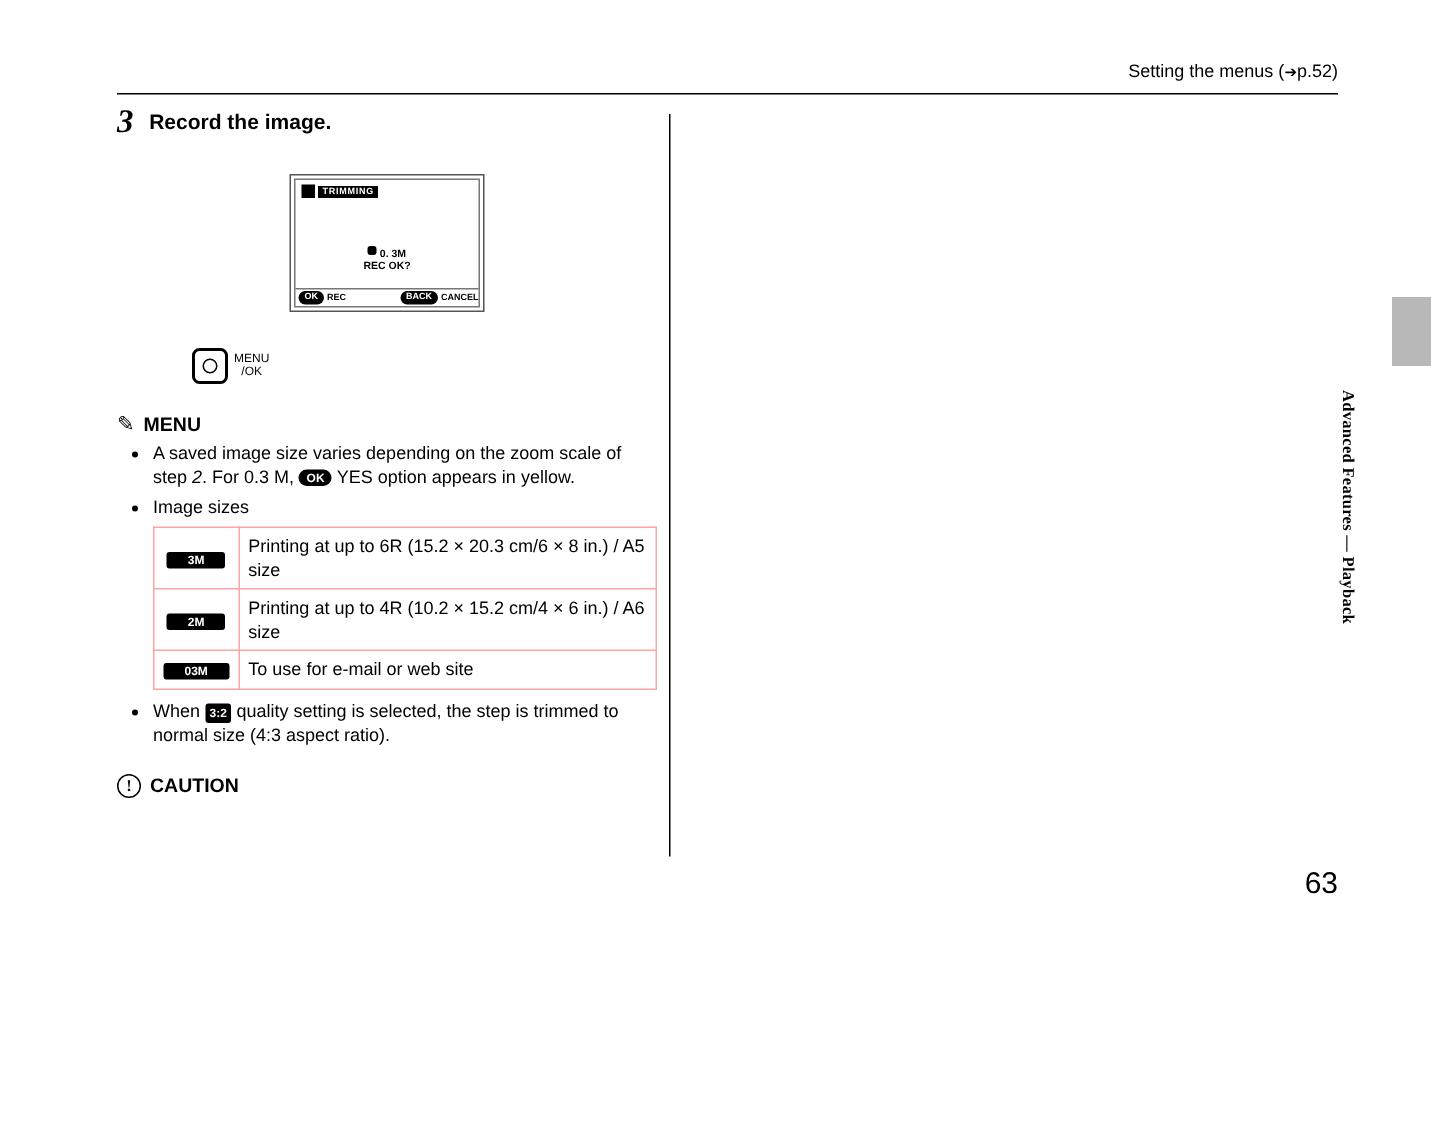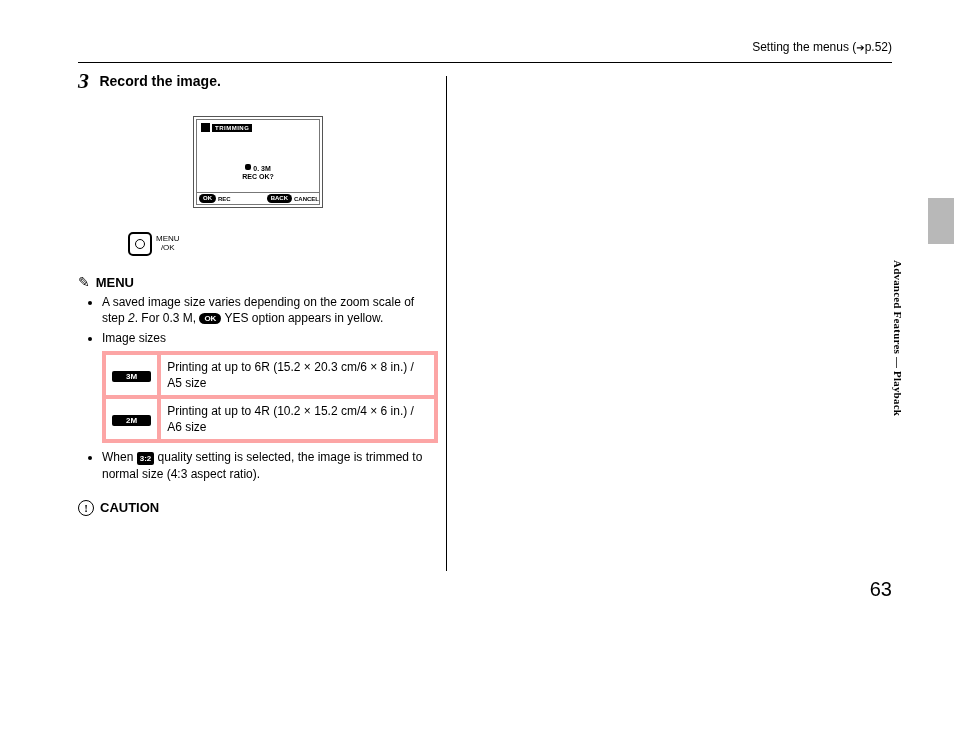--- a/index.html
+++ b/index.html
@@ -28,21 +28,21 @@
   .mok{font:8px Arial;line-height:1.1;text-align:center}
   .instr p{margin:0;font-size:13px;line-height:1.35}
   .memo-hdr{display:flex;align-items:center;gap:6px;margin-top:18px}
   .hand{font-size:14px}
   .memo-hdr b,.caution-hdr b{font-size:13px}
   ul.notes{margin:4px 0 0 24px;padding:0;font-size:12px;line-height:1.35}
   ul.notes li{list-style:disc;margin-bottom:4px}
   .step-em{font-style:italic}
   .ok-pill{display:inline-block;background:#000;color:#fff;font:bold 8px Arial;border-radius:7px;padding:1px 5px;vertical-align:1px}
   table.sizes{border-collapse:collapse;width:100%;margin:4px 0 6px 0}
-  table.sizes td{border:4px solid #fca5a5;padding:4px 6px;font-size:12px;vertical-align:middle}
+  table.sizes td{border:1px solid #fca5a5;padding:4px 6px;font-size:12px;vertical-align:middle}
   table.sizes td.ic{width:26px;text-align:center}
   .sz-b{display:inline-block;background:#000;color:#fff;font:bold 8px Arial;padding:1px 14px;border-radius:2px}
   .ratio-b{display:inline-block;background:#000;color:#fff;font:bold 8px Arial;padding:2px 3px;border-radius:2px}
   .caution-hdr{display:flex;align-items:center;gap:6px;margin-top:18px}
   .circ{display:inline-flex;width:14px;height:14px;border:1.5px solid #000;border-radius:50%;align-items:center;justify-content:center;font:bold 11px Georgia}
   .caution-txt{font-size:12px;line-height:1.35;margin:4px 0 0 22px}
   .side-tab{position:absolute;right:0;top:198px;width:26px;height:46px;background:#b8b8b8}
   .side-txt{position:absolute;right:50px;top:260px;writing-mode:vertical-rl;font:bold 11px Georgia,serif;letter-spacing:0.2px}
   .pg{position:absolute;right:62px;bottom:50px;font:20px Arial}
 </style>
@@ -107,25 +107,29 @@
         <table class="sizes">
           <tbody>
               <tr>
             <td class="ic"><span class="sz-b">3M</span></td>
             <td>Printing at up to 6R (15.2 × 20.3 cm/6 × 8 in.) / A5 size</td>
           </tr>
           <tr>
             <td class="ic"><span class="sz-b">2M</span></td>
             <td>Printing at up to 4R (10.2 × 15.2 cm/4 × 6 in.) / A6 size</td>
           </tr>
+          <tr>
+            <td class="ic"><span class="sz-b">03M</span></td>
+            <td>To use for e-mail or web site</td>
+          </tr>
         </tbody>
           </table>
       </li>
       <li>
-        <span>When </span><span class="ratio-b">3:2</span><span> quality setting is selected, the image is trimmed to normal size (4:3 aspect ratio).</span>
+        <span>When </span><span class="ratio-b">3:2</span><span> quality setting is selected, the step is trimmed to normal size (4:3 aspect ratio).</span>
       </li>
     </ul>
 
     <div class="caution-hdr">
       <span class="circ">!</span>
       <b>CAUTION</b>
     </div>
 
   </div>
 

